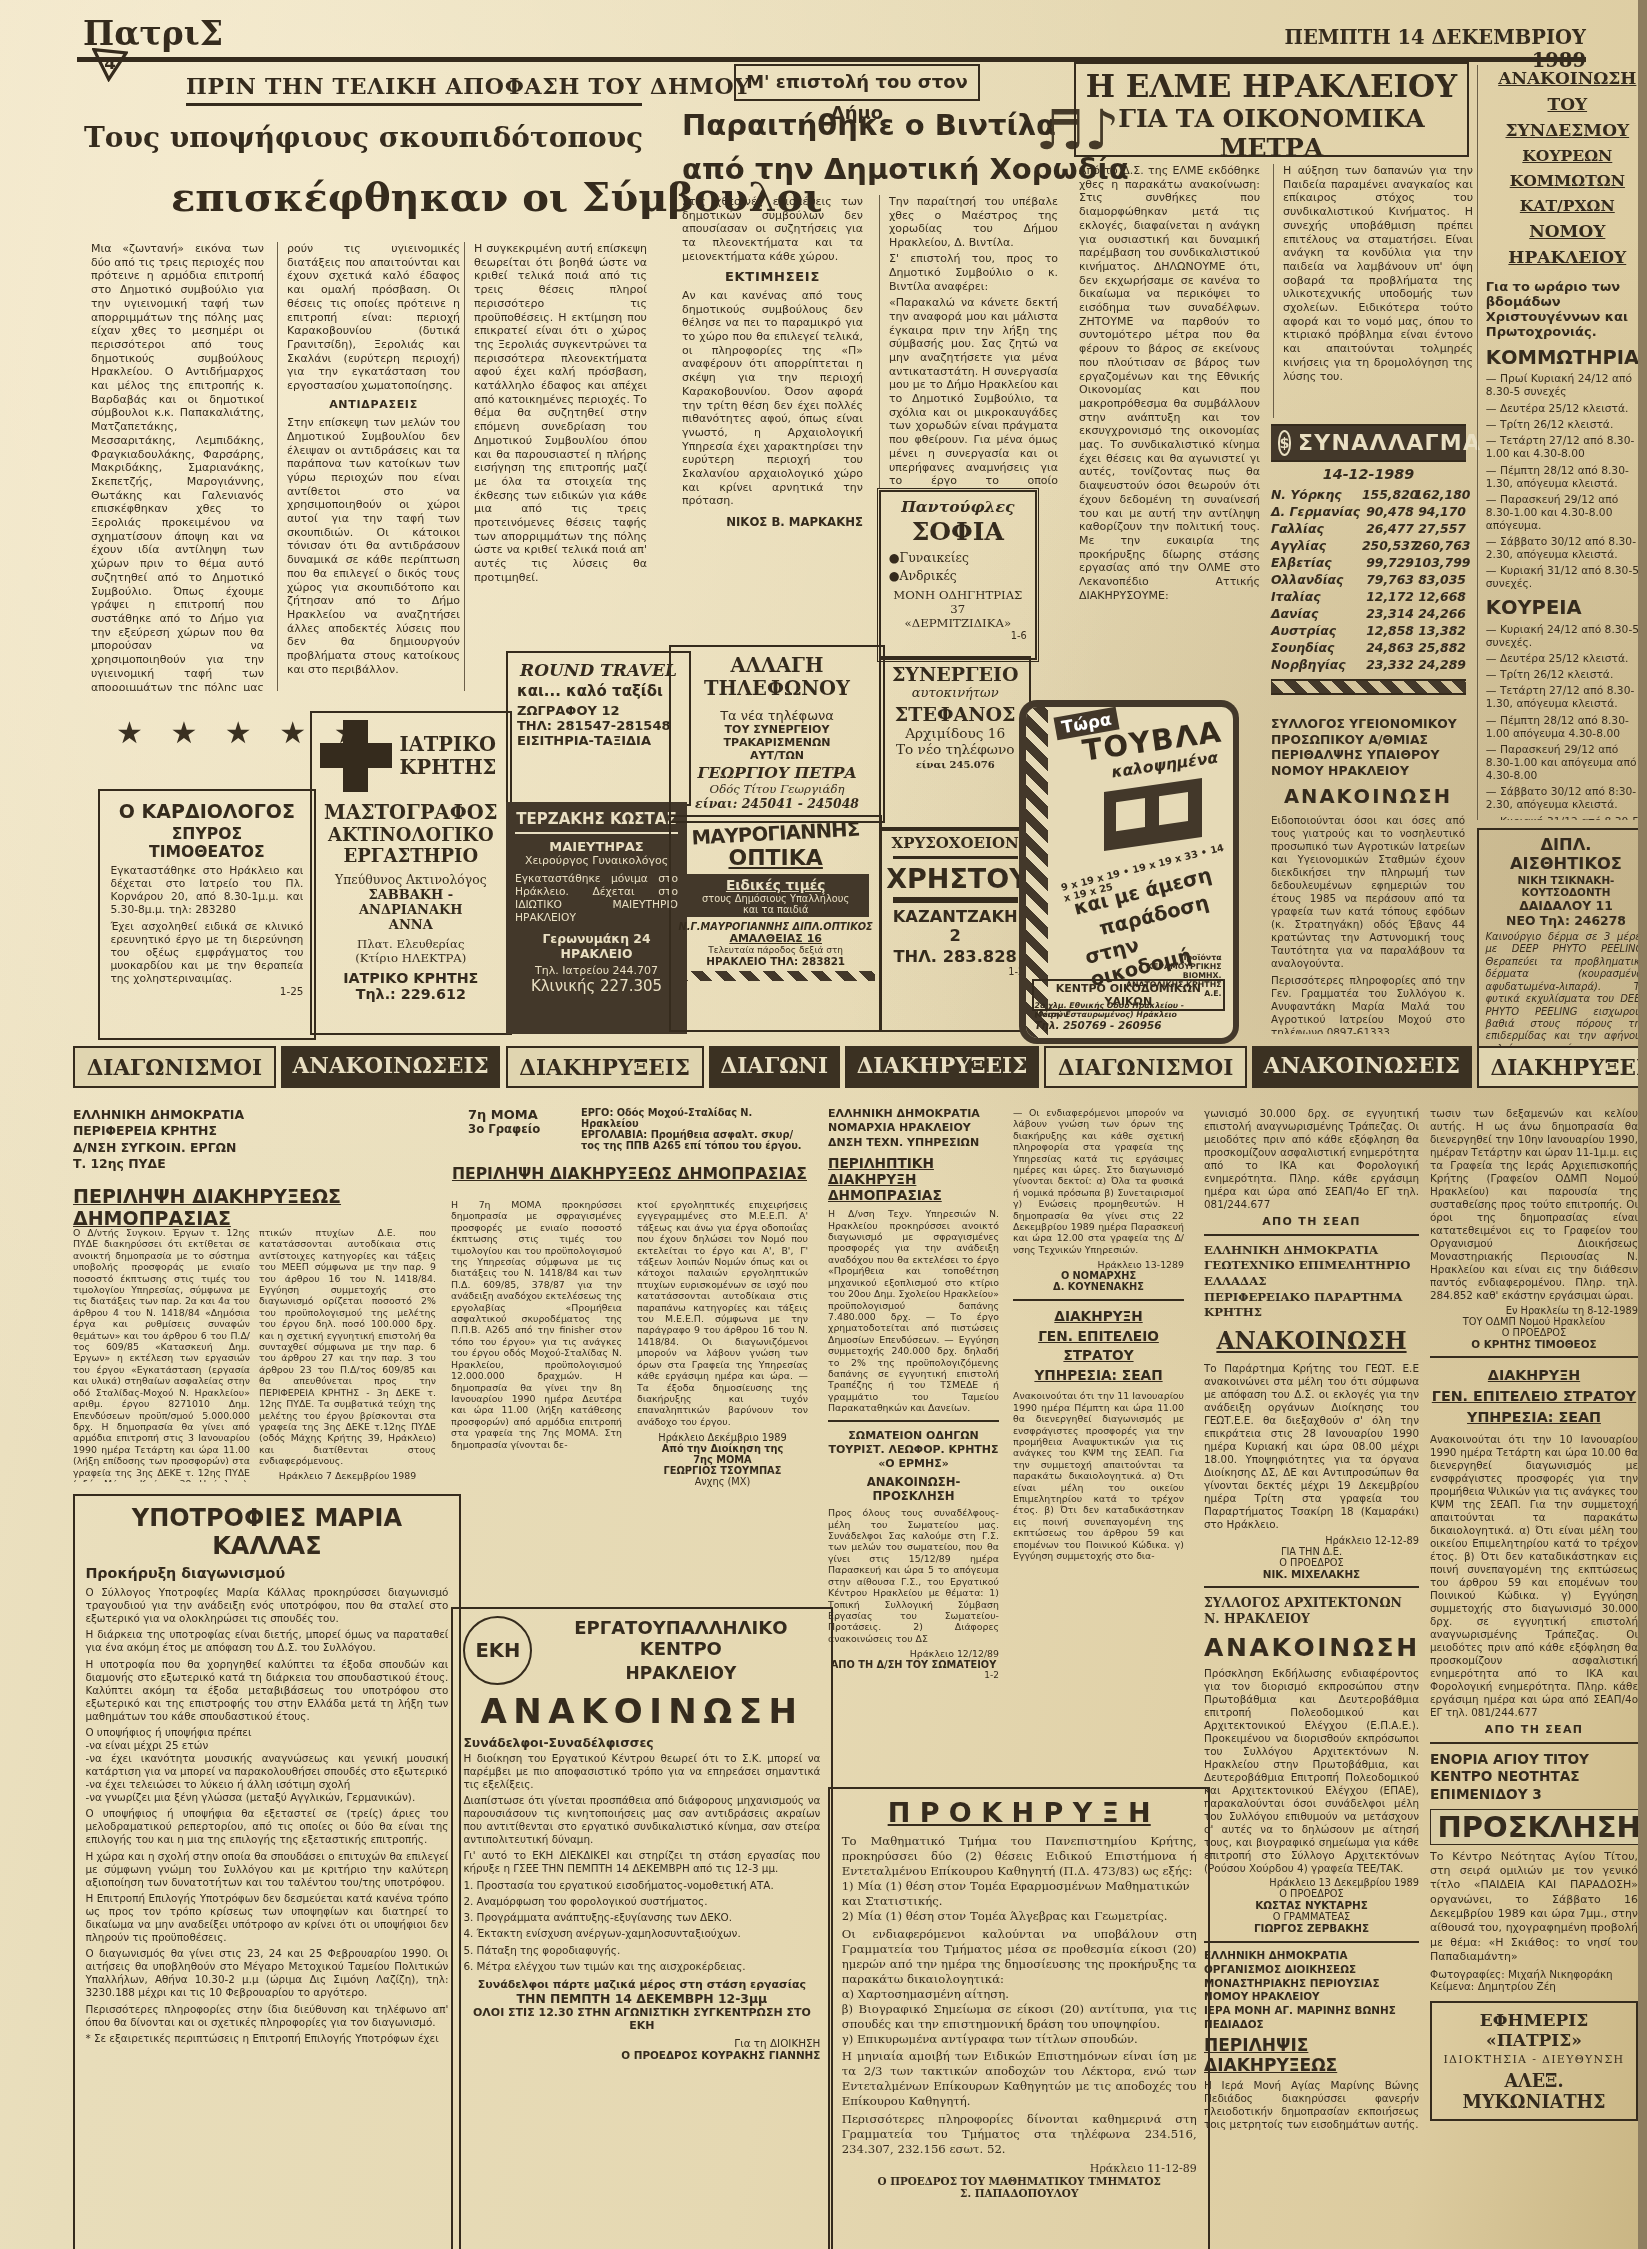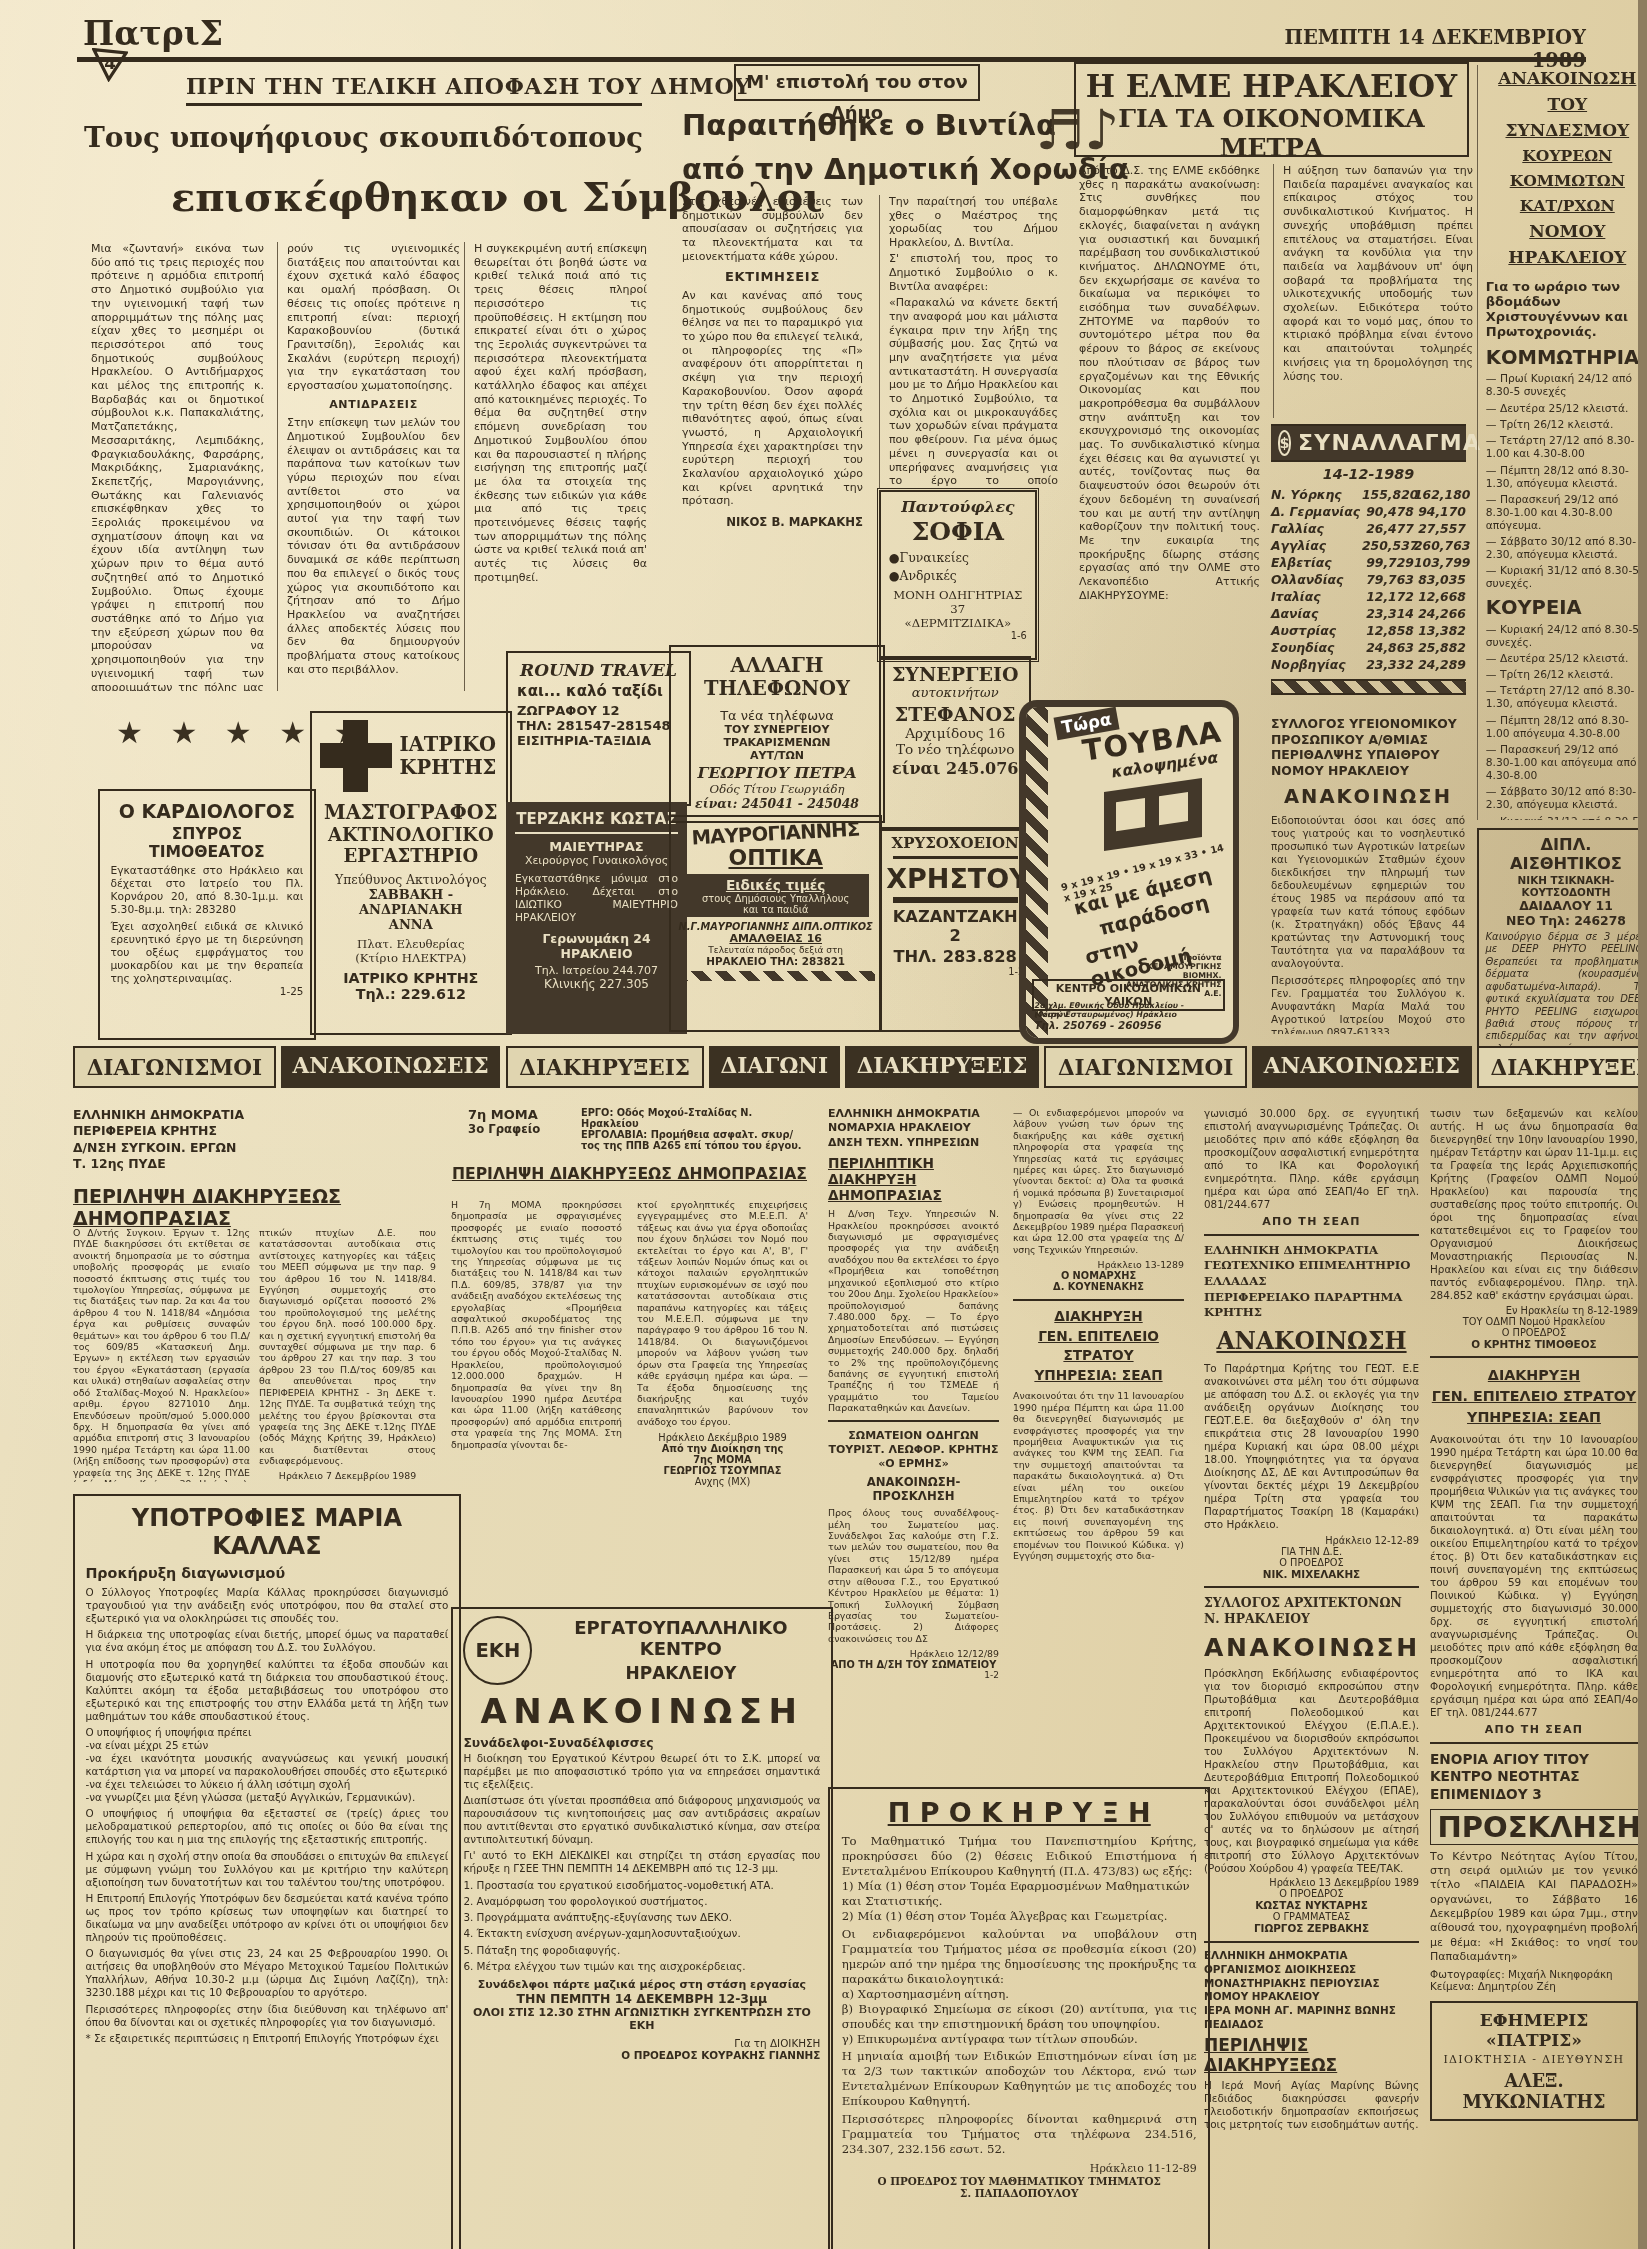--- a/index.html
+++ b/index.html
@@ -122,21 +122,21 @@
   </div>
 
   <div class="abs darkbox" style="left:506px;top:802px;width:163px;height:216px;padding:7.8px 9px;">
     <div class="ctr bold" style="font-size:15px;border-bottom:2px double #e9dfc2;padding-bottom:3.9px;">ΤΕΡΖΑΚΗΣ ΚΩΣΤΑΣ</div>
     <div class="ctr bold" style="font-size:13px;margin-top:5.2px;">ΜΑΙΕΥΤΗΡΑΣ</div>
     <div class="ctr" style="font-size:11px;">Χειρούργος Γυναικολόγος</div>
     <div class="just" style="font-size:10.7px;line-height:13px;margin-top:5.2px;">Εγκαταστάθηκε μόνιμα στο Ηράκλειο. Δέχεται στο ΙΔΙΩΤΙΚΟ ΜΑΙΕΥΤΗΡΙΟ ΗΡΑΚΛΕΙΟΥ</div>
     <div class="ctr bold" style="font-size:12.4px;margin-top:6.5px;">Γερωνυμάκη 24</div>
     <div class="ctr bold" style="font-size:12.4px;">ΗΡΑΚΛΕΙΟ</div>
     <div class="ctr" style="font-size:11px;margin-top:3.9px;">Τηλ. Ιατρείου 244.707</div>
-    <div class="ctr" style="font-size:12px;">Κλινικής 227.305</div>
+    <div class="ctr" style="font-size:15px;">Κλινικής 227.305</div>
   </div>
 
   <div class="abs box3 ctr" style="left:734px;top:64px;width:242px;height:33px;">
     <span class="bold" style="font-size:18px;line-height:31px;">Μ' επιστολή του στον Δήμο</span>
   </div>
   <div class="abs bold" style="left:682px;top:108px;font-size:29px;">Παραιτήθηκε ο Βιντίλα</div>
   <div class="abs bold" style="left:682px;top:152px;font-size:29px;">από την Δημοτική Χορωδία</div>
   <div class="abs" style="left:1035px;top:98px;font-size:55px;color:#453a28;">♬♪</div>
 
   <div class="abs ofh" style="left:682px;top:195px;width:181px;height:437px;">
@@ -189,21 +189,21 @@
     <div class="ctr serif" style="font-size:11.7px;">«ΔΕΡΜΙΤΖΙΔΙΚΑ»</div>
     <div class="rt" style="font-size:9.8px;">1-6</div>
   </div>
 
   <div class="abs box3 ctr" style="left:879px;top:656px;width:138px;height:161px;padding:5.2px;">
     <div class="serif bold" style="font-size:19px;">ΣΥΝΕΡΓΕΙΟ</div>
     <div class="serif" style="font-size:13px;font-style:italic;">αυτοκινήτων</div>
     <div class="serif bold" style="font-size:19px;margin-top:2.6px;">ΣΤΕΦΑΝΟΣ</div>
     <div class="serif" style="font-size:13.7px;">Αρχιμίδους 16</div>
     <div class="serif" style="font-size:13.7px;">Το νέο τηλέφωνο</div>
-    <div class="serif bold" style="font-size:16px;margin-top:2.6px;">είναι 245.076</div>
+    <div class="serif bold" style="font-size:10px;margin-top:2.6px;">είναι 245.076</div>
   </div>
 
   <div class="abs box3 ctr" style="left:879px;top:827px;width:138px;height:191px;padding:5.2px;">
     <div class="serif bold" style="font-size:15px;">ΧΡΥΣΟΧΟΕΙΟΝ</div>
     <div class="rule" style="height:2.6px;margin:3.9px 6.5px;"></div>
     <div class="bold" style="font-size:27px;">ΧΡΗΣΤΟΥ</div>
     <div class="rule" style="height:5.2px;margin:3.9px 6.5px;"></div>
     <div class="bold" style="font-size:16.3px;margin-top:3.9px;">ΚΑΖΑΝΤΖΑΚΗ 2</div>
     <div class="bold" style="font-size:16.3px;margin-top:2.6px;">ΤΗΛ. 283.828</div>
     <div class="rt" style="font-size:9.8px;">1-2</div>

